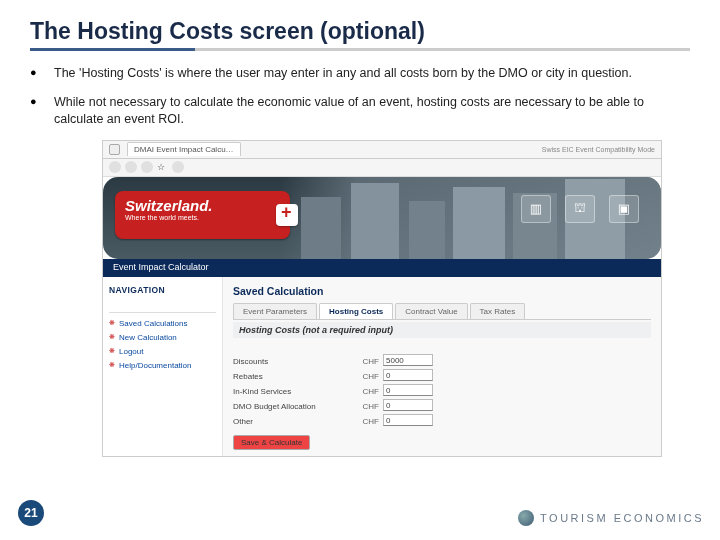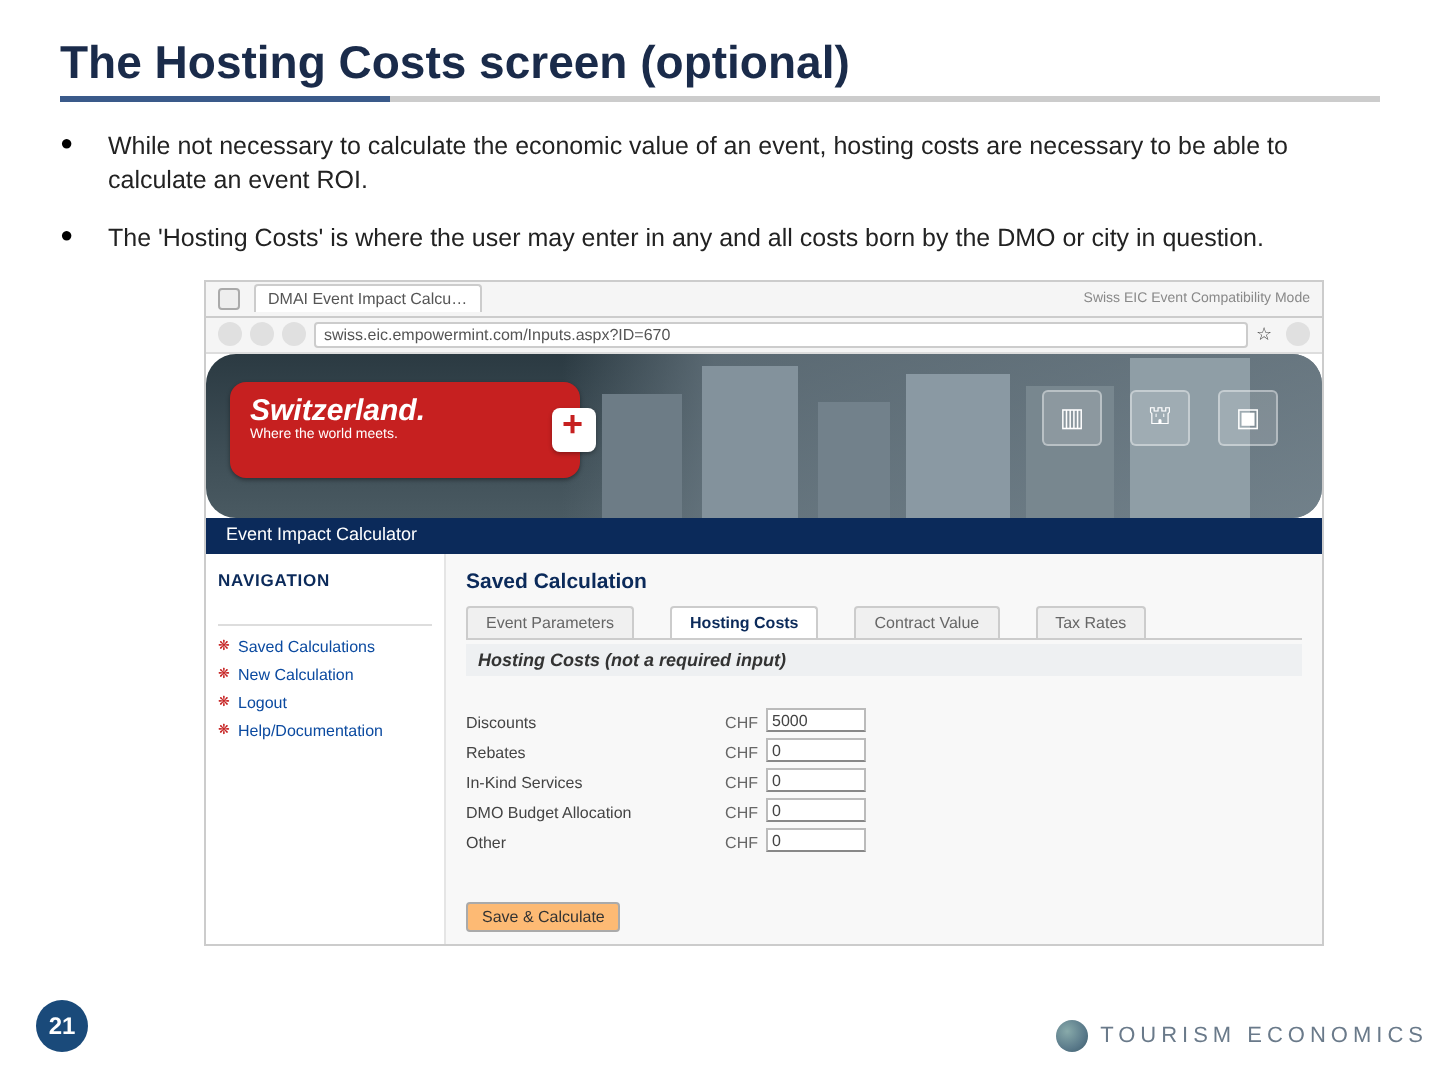--- a/index.html
+++ b/index.html
@@ -30,56 +30,55 @@
   .banner-icons { position: absolute; right: 22px; top: 18px; display: flex; gap: 14px; }
   .bicon { width: 30px; height: 28px; background: rgba(255,255,255,.15); border: 1px solid rgba(255,255,255,.4); border-radius: 3px; display: flex; align-items: center; justify-content: center; color: #fff; font-size: 13px; }
   .eic-bar { height: 18px; background: #0b2a5a; color: #fff; font-size: 9px; font-weight: normal; padding: 3px 10px; }
   .content-area { display: flex; min-height: 152px; background: #f8f8f8; }
   .sidebar { width: 120px; padding: 8px 6px; border-right: 1px solid #e5e5e5; background: #fff; }
   .sidebar h4 { font-size: 8.5px; color: #0b2a5a; letter-spacing: .4px; margin-bottom: 6px; border-bottom: 1px solid #ddd; padding-bottom: 17px; }
   .sidebar .nitem { font-size: 8px; color: #0b4aa0; margin: 5px 0; position: relative; padding-left: 10px; }
   .sidebar .nitem::before { content: "❋"; position: absolute; left: 0; color: #c62020; font-size: 7px; }
   .main { flex: 1; padding: 6px 10px; }
   .main h3 { font-size: 10.5px; color: #0b2a5a; margin: 2px 0 6px; }
-  .tabs { display: flex; border-bottom: 1px solid #ccc; gap: 18px; margin-bottom: 2px; }
+  .tabs { display: flex; border-bottom: 1px solid #ccc; gap: 2px; margin-bottom: 2px; }
   .tab2 { font-size: 8px; padding: 3px 9px; border: 1px solid #ccc; border-bottom: none; background: #f0f0f0; color: #666; border-radius: 2px 2px 0 0; }
   .tab2.active { background: #fff; color: #0b2a5a; font-weight: bold; }
   .subhead { font-size: 9px; font-weight: bold; color: #333; background: #eef0f2; padding: 3px 6px; margin: 2px 0 16px; font-style: italic; }
   .form-row { display: flex; align-items: flex-end; font-size: 8px; color: #444; margin: 3px 0; }
   .form-row .lbl { width: 120px; }
   .form-row .cur { width: 26px; text-align: right; margin-right: 4px; color: #666; }
   .form-row .inp { width: 50px; height: 12px; border: 1px solid #bbb; border-bottom: 1px solid #888; background: #fff; font-size: 8px; padding: 0 2px; line-height: 11px; }
-  .save-btn { margin-top: 22px; font-size: 8px; padding: 2px 7px; background: #fdba74; border: 1px solid #aaa; border-radius: 2px; display: inline-block; color: #333; }
+  .save-btn { margin-top: 6px; font-size: 8px; padding: 2px 7px; background: #ef4444; border: 1px solid #aaa; border-radius: 2px; display: inline-block; color: #333; }
   .page-num { position: absolute; left: 18px; bottom: 14px; width: 26px; height: 26px; border-radius: 13px; background: #1a4a7a; color: #fff; font-size: 12px; font-weight: bold; display: flex; align-items: center; justify-content: center; }
-  .footer-logo { position: absolute; right: 6px; bottom: 14px; font-size: 11px; letter-spacing: 2.5px; color: #6a7a8a; display: flex; align-items: center; gap: 6px; }
+  .footer-logo { position: absolute; right: 16px; bottom: 14px; font-size: 11px; letter-spacing: 2.5px; color: #6a7a8a; display: flex; align-items: center; gap: 6px; }
   .footer-logo .globe { width: 16px; height: 16px; border-radius: 8px; background: radial-gradient(circle at 35% 35%, #8aa 0%, #5a7a8a 60%, #3a5a6a 100%); }
 </style>
 </head>
 <body>
 
 <div class="slide">
   <div class="title">The Hosting Costs screen (optional)</div>
   <div class="underline"></div>
   <ul class="bullets">
+    <li>The 'Hosting Costs' is where the user may enter in any and all costs born by the DMO or city in question.</li>
     <li>While not necessary to calculate the economic value of an event, hosting costs are necessary to be able to calculate an event ROI.</li>
-    <li>The 'Hosting Costs' is where the user may enter in any and all costs born by the DMO or city in question.</li>
   </ul>
 
   <div class="screenshot">
     <div class="browser-toolbar">
       <div class="btn"></div>
       <div class="tab">DMAI Event Impact Calcu…</div>
       <div style="flex:1"></div>
       <div style="font-size:7px;color:#888">Swiss EIC Event Compatibility Mode</div>
     </div>
     <div class="url-row">
       <div class="nav"></div>
       <div class="nav"></div>
       <div class="nav"></div>
-      <div class="urlbox">swiss.eic.empowermint.com/Inputs.aspx?ID=670</div>
       <div class="star">☆</div>
       <div class="nav"></div>
     </div>
 
     <div class="banner">
       <div class="buildings">
         <div class="bld" style="left:20px;width:40px;height:62px;background:#6d7c86"></div>
         <div class="bld" style="left:70px;width:48px;height:76px;background:#83929c"></div>
         <div class="bld" style="left:128px;width:36px;height:58px;background:#72818b"></div>
         <div class="bld" style="left:172px;width:52px;height:72px;background:#8a99a3"></div>

